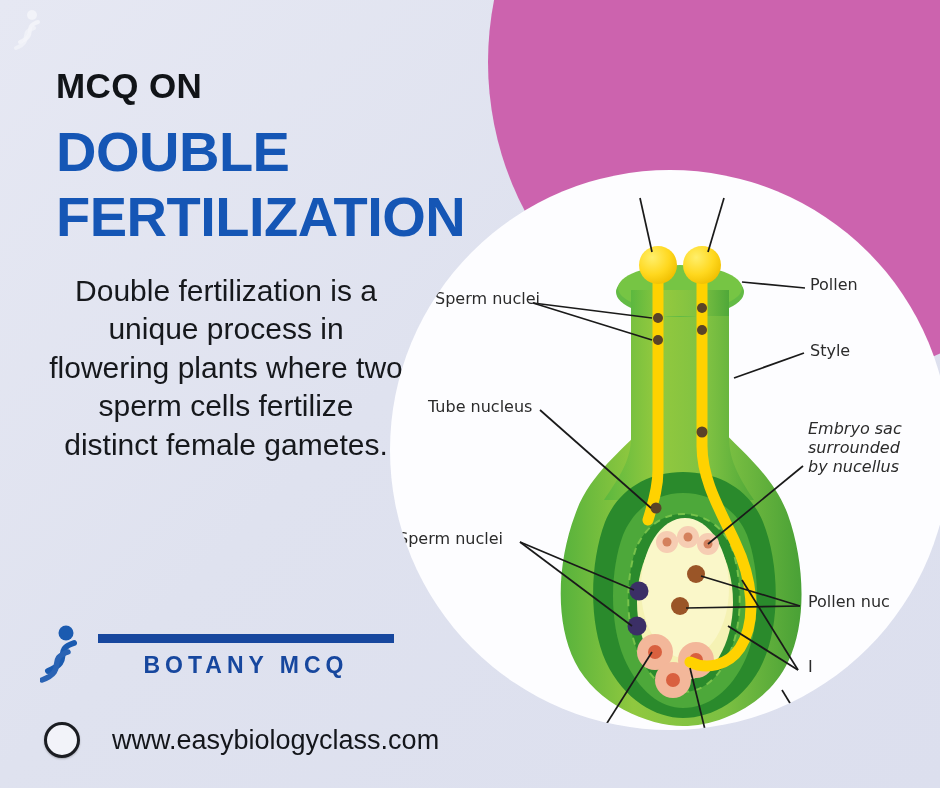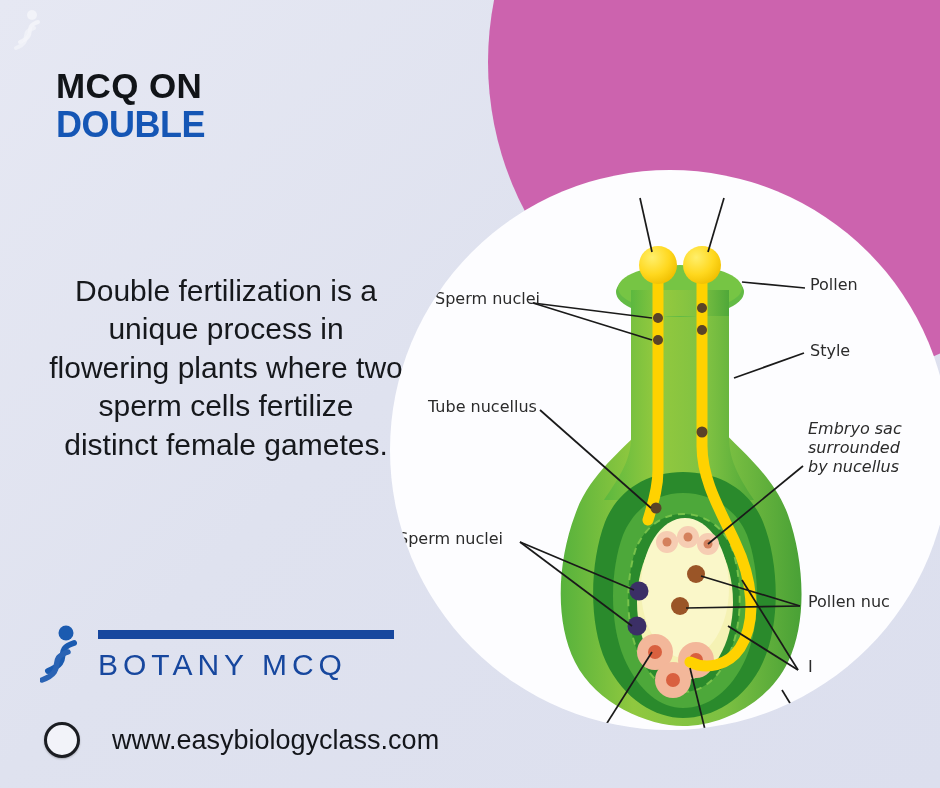--- a/index.html
+++ b/index.html
@@ -49,30 +49,30 @@
     position: absolute;
     left: 56px; top: 68px;
     width: 470px;
   }
   .kicker {
     font-size: 35px;
     font-weight: bold;
     letter-spacing: .4px;
     color: #111418;
     line-height: 1;
-    margin: 0 0 4px 0;
+    margin: 0 0 20px 0;
   }
   .title-1, .title-2 {
     font-weight: bold;
     color: #1556b5;
     line-height: 1.02;
     margin: 0;
     letter-spacing: -0.5px;
   }
-  .title-1 { font-size: 36px; }
+  .title-1 { font-size: 56px; }
   .title-2 { font-size: 56px; margin-top: 8px; }
 
   
   .blurb {
     position: absolute;
     left: 48px; top: 272px;
     width: 356px;
     text-align: center;
     font-size: 30px;
     line-height: 1.28;
@@ -89,26 +89,27 @@
     gap: 12px;
   }
   .brand-mark { width: 46px; height: 62px; flex: none; }
   .brand-textwrap { display: flex; flex-direction: column; }
   .brand-rule {
     width: 296px; height: 9px;
     background: #17479e;
     margin-bottom: 11px;
   }
   .brand-name {
-    font-size: 30px;
-    font-weight: normal;
+    font-size: 23px;
+    font-weight: bold;
     color: #17479e;
     letter-spacing: 5px;
     line-height: 1;
     white-space: nowrap;
+    text-align: center;
   }
 
   
   .footer {
     position: absolute;
     left: 44px; top: 722px;
     display: flex;
     align-items: center;
     gap: 32px;
   }
@@ -145,20 +146,21 @@
 
   <svg class="watermark" viewBox="0 0 34 44">
     <circle cx="20" cy="7" r="5" fill="#ffffff" opacity=".85"></circle>
     <path d="M26 14 C10 19 26 27 8 34" stroke="#ffffff" stroke-width="4" fill="none" stroke-linecap="round" opacity=".85"></path>
     <path d="M22 20 C6 25 22 33 4 40" stroke="#ffffff" stroke-width="4" fill="none" stroke-linecap="round" opacity=".7"></path>
   </svg>
 
   <div class="headline">
     <div class="kicker">MCQ ON</div>
     <div class="title-1">DOUBLE</div>
+    <div class="title-2">FERTILIZATION</div>
   </div>
 
   <div class="blurb">Double fertilization is a unique process in flowering plants where two sperm cells fertilize distinct female gametes.</div>
 
   <div class="brand">
     <svg class="brand-mark" viewBox="0 0 46 62">
       <circle cx="26" cy="9" r="7.5" fill="#1b5bb0"></circle>
       <path d="M34 19 C12 26 34 37 8 47" stroke="#1b5bb0" stroke-width="6" fill="none" stroke-linecap="round"></path>
       <path d="M28 28 C6 35 28 46 2 56" stroke="#2a63b4" stroke-width="5.5" fill="none" stroke-linecap="round"></path>
     </svg>
@@ -284,21 +286,21 @@
         <path d="M408 500 L338 456"></path>
         <path d="M408 500 L352 410"></path>
 
         <path d="M262 482 L205 572"></path>
         <path d="M300 498 L318 572"></path>
         <path d="M392 520 L420 566"></path>
       </g>
     </svg>
 
     <div class="dlabel" style="left:45px; top:120px;">Sperm nuclei</div>
-    <div class="dlabel" style="left:38px; top:228px;">Tube nucellus</div>
+    <div class="dlabel" style="left:38px; top:228px;">Tube nucleus</div>
     <div class="dlabel" style="left:8px;  top:360px;">Sperm nuclei</div>
     <div class="dlabel" style="left:420px; top:106px;">Pollen</div>
     <div class="dlabel" style="left:420px; top:172px;">Style</div>
     <div class="dlabel" style="left:418px; top:250px;font-style:italic;">Embryo sac
 surrounded
 by nucellus</div>
     <div class="dlabel" style="left:418px; top:423px;">Pollen nuc</div>
     <div class="dlabel" style="left:418px; top:488px;">I</div>
   </div>
 

